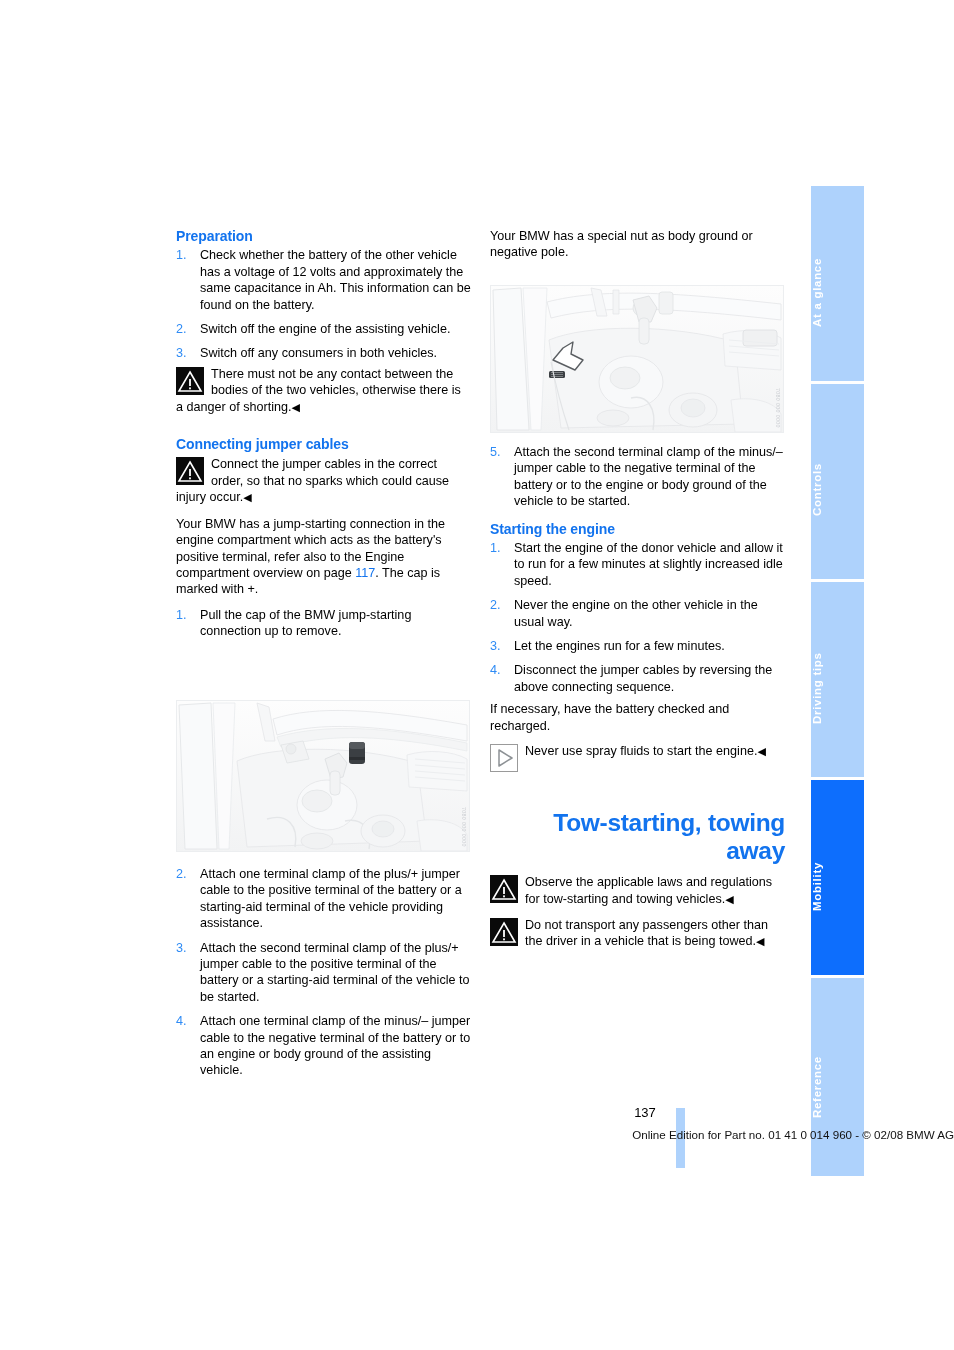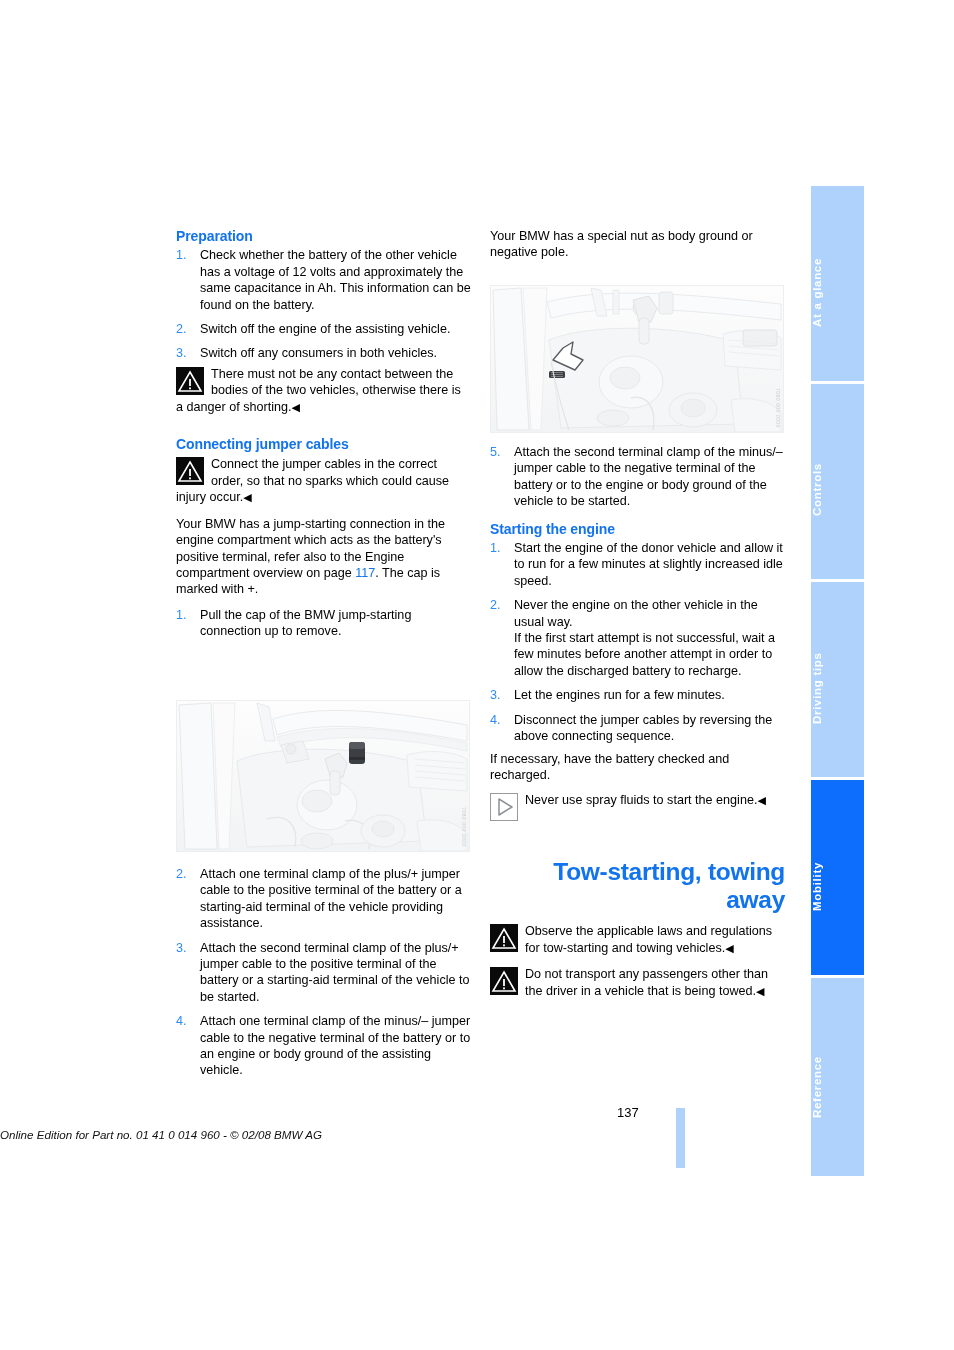--- a/index.html
+++ b/index.html
@@ -177,31 +177,30 @@
     white-space: nowrap;
   }
   .fig-art { position: absolute; inset: 0; }
 
   
   .footer-note {
     position: absolute;
     left: 0;
     top: 1128px;
     width: 954px;
-    text-align: left;
+    text-align: right;
     font-size: 11.6px;
     color: #111111;
-    font-style: italic;
   }
   .page-number {
     position: absolute;
     left: 617px;
     top: 1105px;
     width: 56px;
-    text-align: left;
+    text-align: center;
     font-size: 13px;
     color: #000000;
   }
   .page-bar {
     position: absolute;
     left: 676px;
     top: 1108px;
     width: 9px;
     height: 60px;
     background: #aed2fc;
@@ -440,21 +439,20 @@
     <h2 class="section">Starting the engine</h2>
 
     <ul class="steps">
       <li class="step">
         <span class="num">1.</span>
         <span class="txt">Start the engine of the donor vehicle and allow it to run for a few minutes at slightly increased idle speed.</span>
       </li>
       <li class="step">
         <span class="num">2.</span>
         <span class="txt">Never the engine on the other vehicle in the usual way.</span>
-        <span class="sub-note">If the first start attempt is not successful, wait a few minutes before another attempt in order to allow the discharged battery to recharge.</span>
       </li>
       <li class="step">
         <span class="num">3.</span>
         <span class="txt">Let the engines run for a few minutes.</span>
       </li>
       <li class="step">
         <span class="num">4.</span>
         <span class="txt">Disconnect the jumper cables by reversing the above connecting sequence.</span>
       </li>
     </ul>

